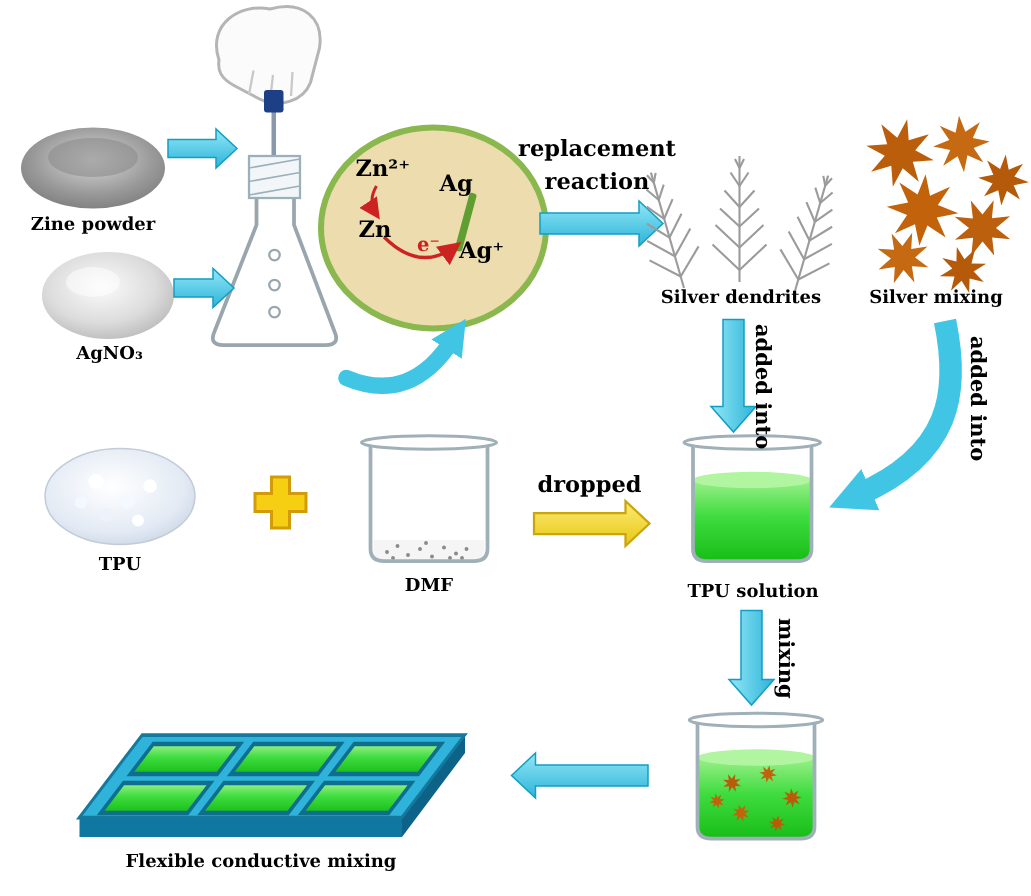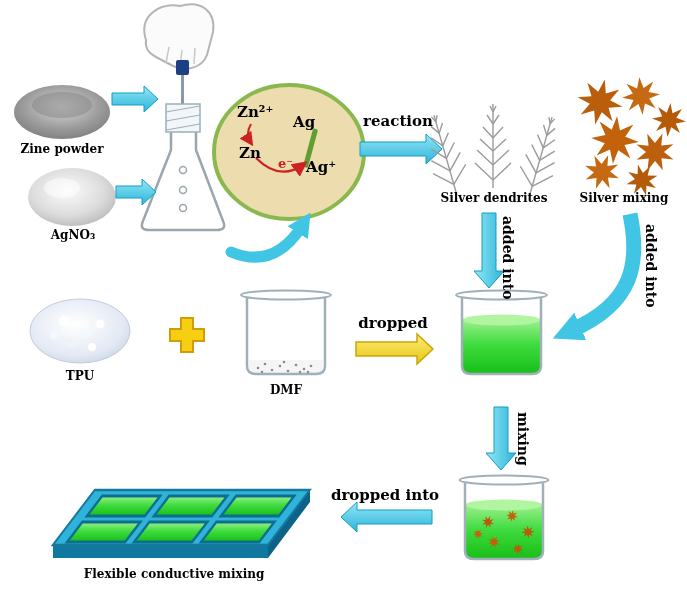--- a/index.html
+++ b/index.html
@@ -204,34 +204,35 @@
           <rect x="480" y="522" width="58" height="20"></rect>
           <rect x="547" y="522" width="58" height="20"></rect>
           <rect x="614" y="522" width="58" height="20"></rect>
         </g>
       </g>
     </g>
   </svg>
 
   <div class="lbl" style="left:62px;top:142px">Zine powder</div>
   <div class="lbl" style="left:73px;top:228px">AgNO₃</div>
+  <div class="lbl sm" style="left:398px;top:90px">replacement</div>
   <div class="lbl sm" style="left:398px;top:112px">reaction</div>
   <div class="lbl" style="left:494px;top:191px">Silver dendrites</div>
   <div class="lbl" style="left:624px;top:191px">Silver mixing</div>
 
   <div class="chem" style="left:237px;top:103px">Zn²⁺</div>
   <div class="chem" style="left:239px;top:144px">Zn</div>
   <div class="chem" style="left:293px;top:113px">Ag</div>
   <div class="chem" style="left:306px;top:158px">Ag⁺</div>
   <div class="chem red" style="left:278px;top:156px">e⁻</div>
 
   <div class="vtext" style="left:516px;top:216px">added into</div>
   <div class="vtext" style="left:659px;top:224px">added into</div>
 
   <div class="lbl" style="left:80px;top:369px">TPU</div>
   <div class="lbl" style="left:286px;top:383px">DMF</div>
   <div class="lbl sm" style="left:393px;top:314px">dropped</div>
+  <div class="lbl" style="left:502px;top:387px">TPU solution</div>
 
   <div class="vtext" style="left:531px;top:412px">mixing</div>
-  <div class="lbl sm" style="left:385px;top:486px">dropped into</div>
   <div class="lbl" style="left:174px;top:567px">Flexible conductive mixing</div>
 
 </div>
 
 </body></html>

